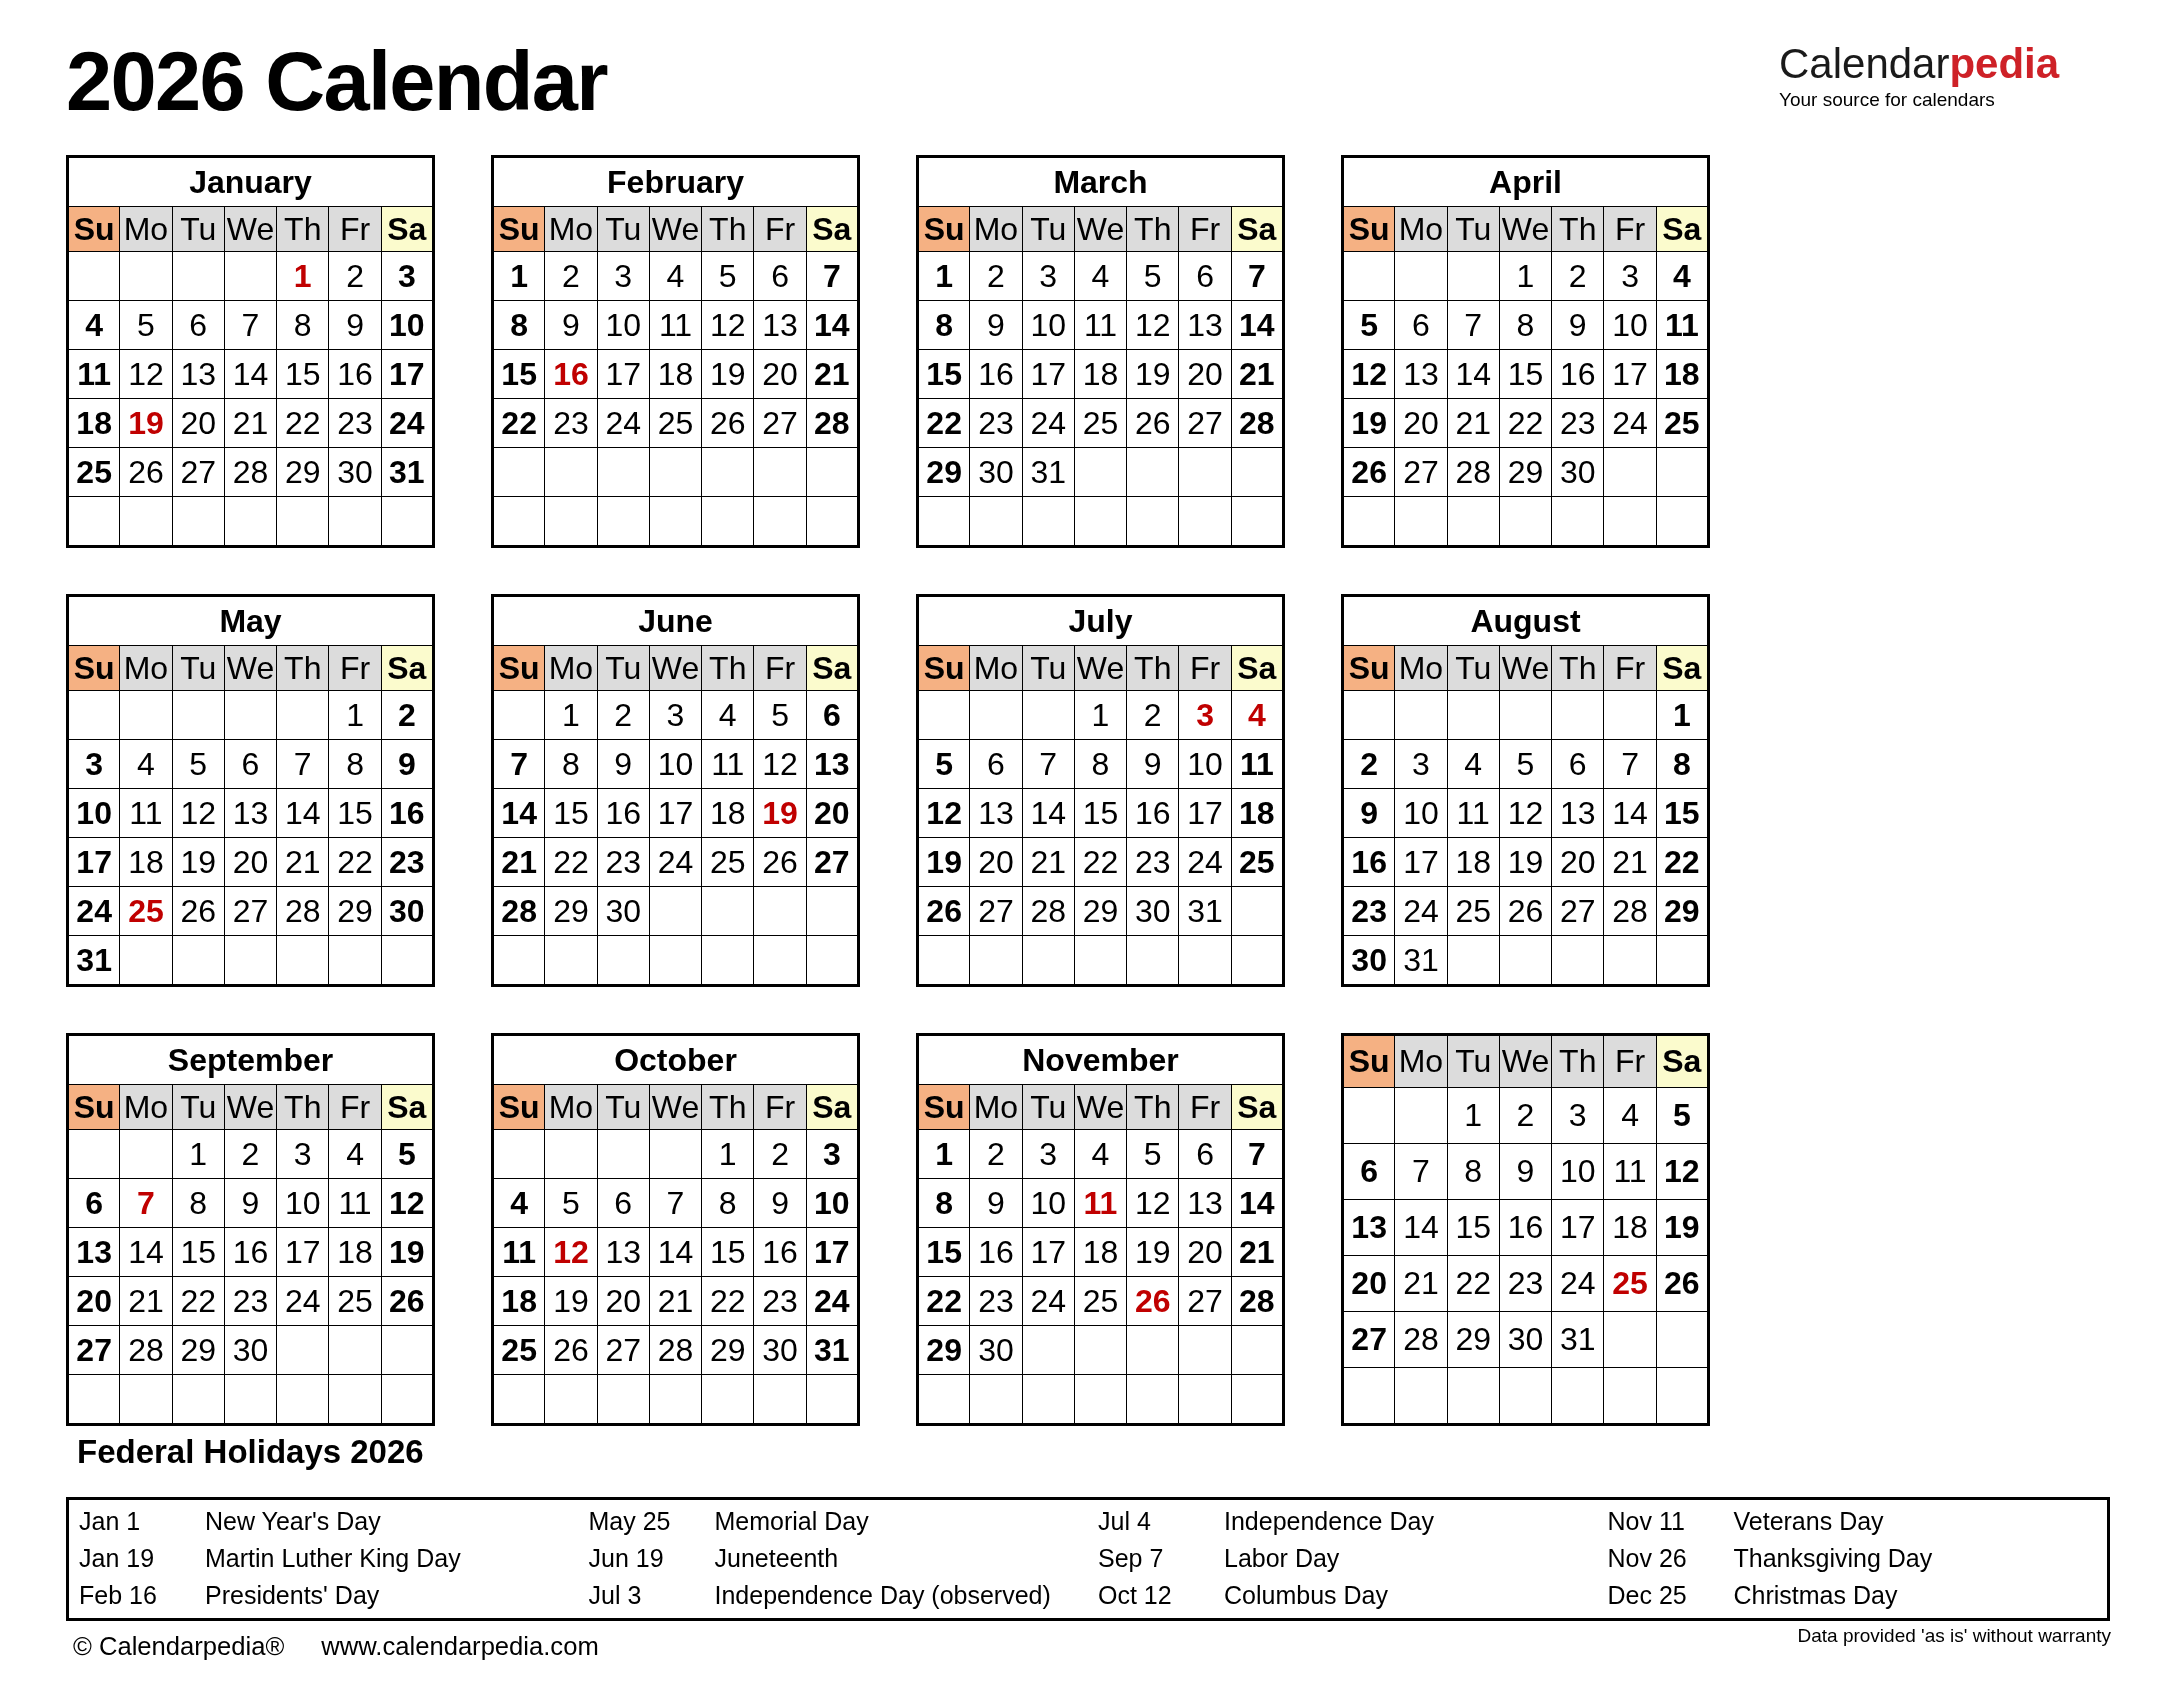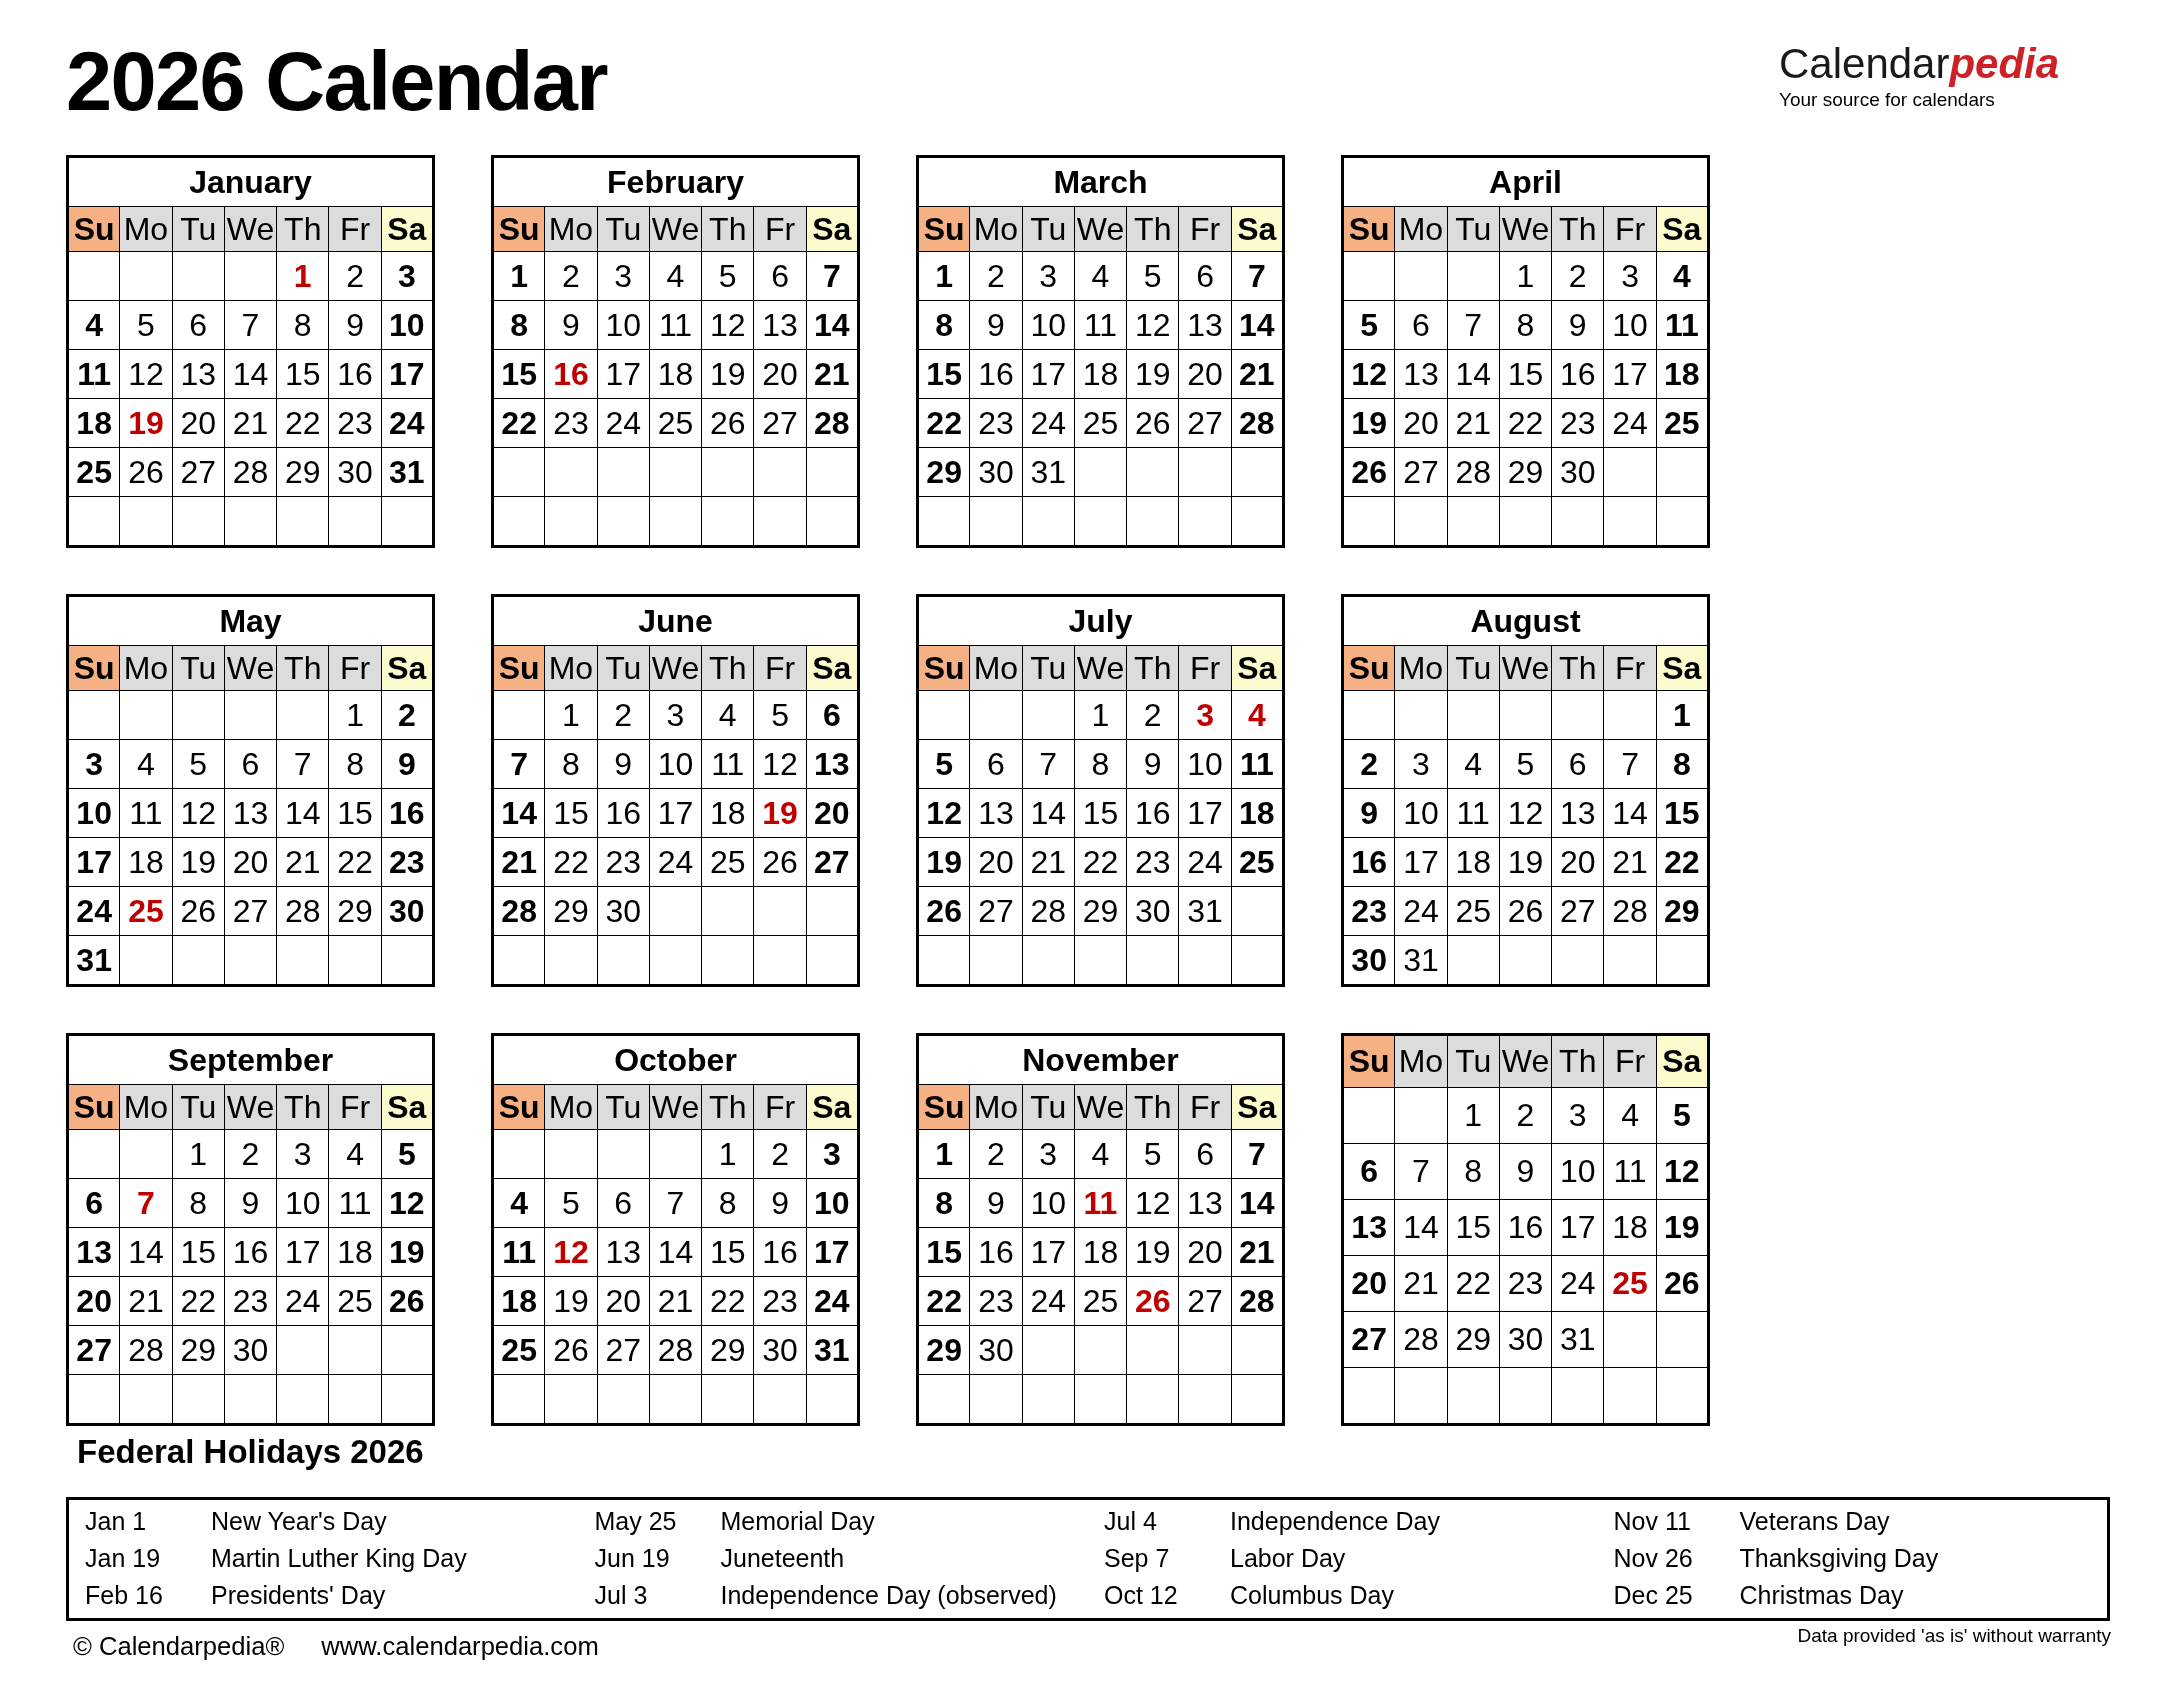--- a/index.html
+++ b/index.html
@@ -4,38 +4,38 @@
 <style>
   html,body{margin:0;padding:0;background:#ffffff;}
   body{width:2181px;height:1706px;position:relative;font-family:"Liberation Sans",sans-serif;color:#000;}
   .page{position:absolute;inset:0;background:#fff;}
 
   .page-title{position:absolute;left:66px;top:34px;font-size:83px;font-weight:bold;letter-spacing:-1.7px;white-space:nowrap;}
 
   .logo{position:absolute;left:1779px;top:43px;line-height:1;}
   .logo-line{font-size:42px;white-space:nowrap;}
   .logo-black{color:#1a1a1a;}
-  .logo-red{font-weight:bold;font-style:italic;}
+  .logo-red{font-weight:bold;}
   .logo-tagline{font-size:19px;margin-top:5.1px;white-space:nowrap;}
 
   .months{position:absolute;left:66px;top:155px;width:1644px;display:grid;grid-template-columns:repeat(4,1fr);column-gap:56px;row-gap:46px;}
   table.month{border-collapse:collapse;border:3.4px solid #000;width:100%;table-layout:fixed;}
   table.month td{border:1.7px solid #000;text-align:center;vertical-align:middle;padding:0;height:48px;font-size:32px;background:#fff;overflow:hidden;}
   td.mtitle{height:48px;font-size:35px;font-weight:bold;background:#fff;}
   tr.dayhdr td{height:44px;background:#DCDCDC;}
   tr.dayhdr td.su,tr.dayhdr td.sa{font-weight:bold;}
   td.su{background:#F5B183;font-weight:bold;}
   td.sa{background:#FBFBCD;font-weight:bold;}
   td.hol{background:#F9CCCC;color:#C00000;font-weight:bold;}
 
   .holidays-heading{position:absolute;left:77px;top:1433px;font-size:33px;font-weight:bold;}
   .holidays-box{position:absolute;left:66px;top:1497px;width:2044px;box-sizing:border-box;border:3.4px solid #000;padding:3.4px 0;background:#fff;}
   .hrow{display:grid;grid-template-columns:repeat(4,1fr);height:37px;align-items:center;}
   .hitem{display:flex;align-items:center;}
-  .hdate{width:126px;padding-left:16px;font-size:25px;flex:none;}
+  .hdate{width:126px;padding-left:10px;font-size:25px;flex:none;}
   .hname{font-size:25px;white-space:nowrap;}
 
   .disclaimer{position:absolute;right:70px;top:1625px;font-size:19px;}
   .footer{position:absolute;left:73px;top:1632px;font-size:25.6px;white-space:nowrap;}
   .footer .site{margin-left:37px;}
 </style>
 <style>td.su{background:#F5B183;} td.sa{background:#FBFBCD;}
 tr.dayhdr td{background:#DCDCDC;} tr.dayhdr td.su{background:#F5B183;} tr.dayhdr td.sa{background:#FBFBCD;}
 td.hol{background:#F9CCCC;color:#C00000;} .logo-red{color:#CE2127;}</style></head>
 <body>

